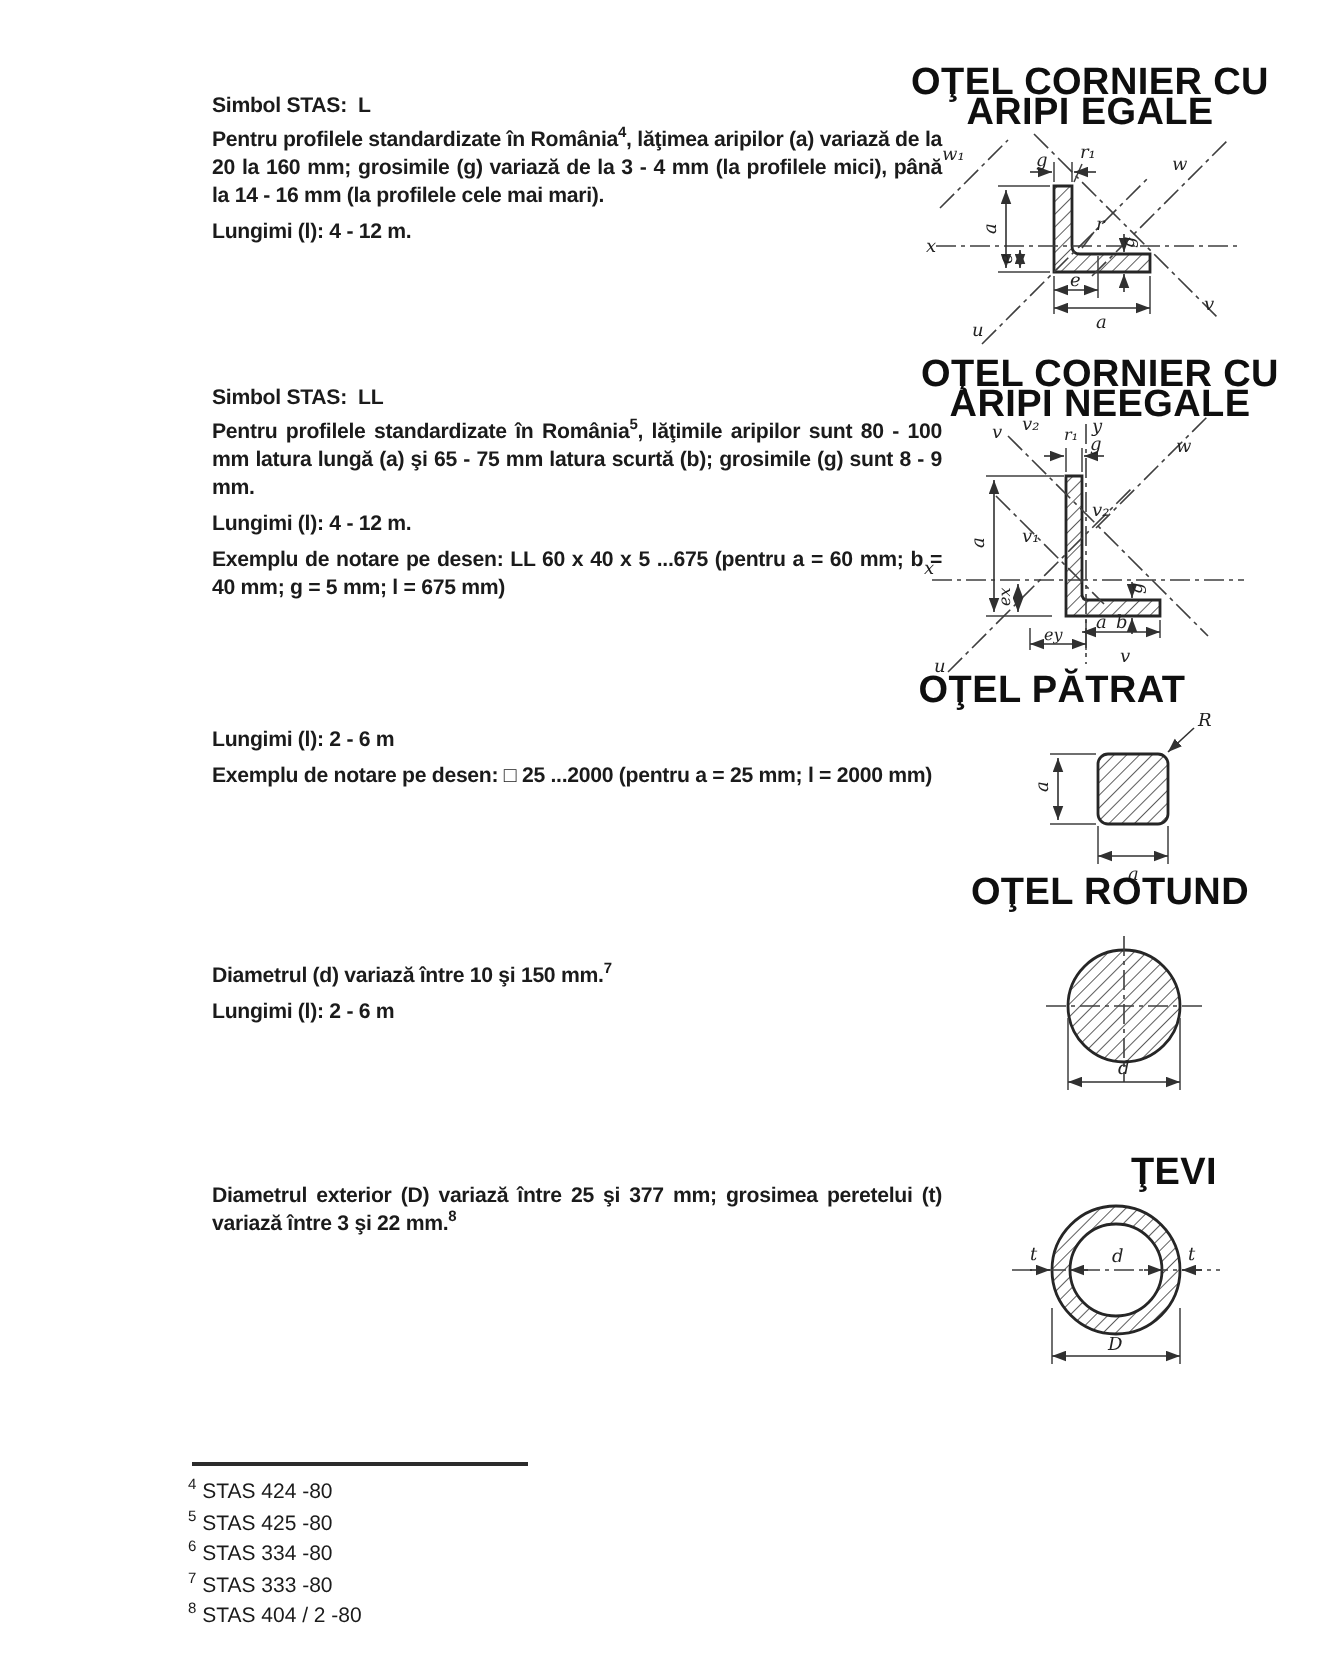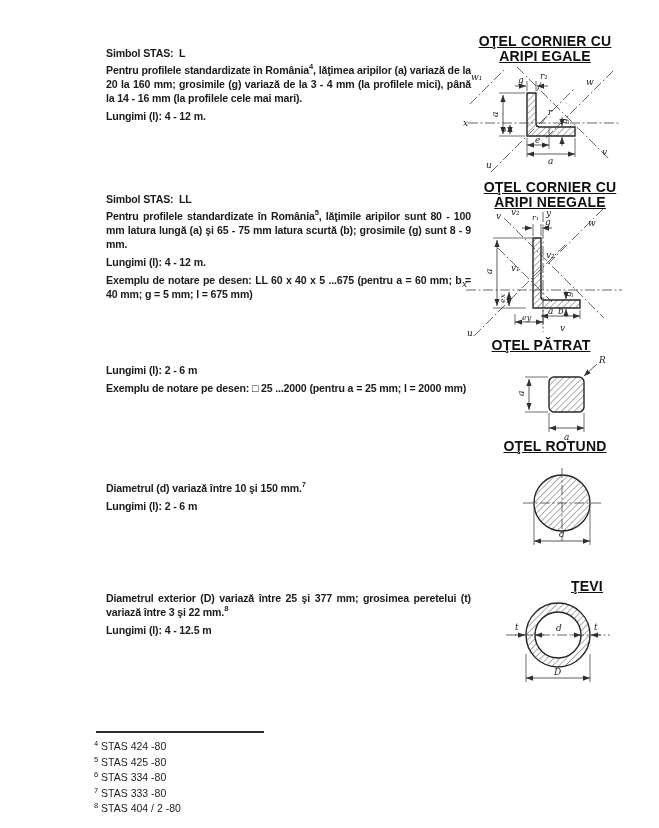--- a/index.html
+++ b/index.html
@@ -4,22 +4,22 @@
 <style>
   html,body{margin:0;padding:0;background:#ffffff;}
   body{width:659px;height:828px;position:relative;overflow:hidden;
        font-family:"Liberation Sans",sans-serif;color:#1b1b1b;}
   .page{position:absolute;inset:0;background:#fff;}
   .sec{position:absolute;left:106px;width:365px;font-size:10.6px;line-height:14px;
        text-align:justify;letter-spacing:-0.15px;font-weight:bold;}
   .sec p{margin:0 0 4px 0;}
   .sec .sym{margin-bottom:3px;white-space:pre-wrap;text-align:left;}
   sup{font-size:7.5px;line-height:0;}
-  .rtitle{position:absolute;text-align:center;font-weight:700;font-size:14px;
-          line-height:15px;color:#0f0f0f;letter-spacing:.2px;text-decoration:underline;}
+  .rtitle{position:absolute;text-align:center;font-weight:700;font-size:19px;
+          line-height:15px;color:#0f0f0f;letter-spacing:.2px;}
   svg{position:absolute;overflow:visible;}
   .cl{stroke:#3f3f3f;stroke-width:.8;stroke-dasharray:10 2.5 2 2.5;fill:none;}
   .xl{stroke:#3f3f3f;stroke-width:.75;fill:none;}
   .dl{stroke:#303030;stroke-width:.8;fill:none;}
   .shape{stroke:#262626;stroke-width:1.4;}
   .lbl{font:italic 9px "DejaVu Serif",serif;fill:#222;}
   .fnrule{position:absolute;left:96px;top:731px;width:168px;height:1.6px;background:#2b2b2b;}
   .fnote{position:absolute;left:94px;top:741px;font-size:10.5px;line-height:11px;}
   .fnote div{margin-bottom:4.5px;}
 </style>
@@ -163,21 +163,21 @@
     <text class="lbl" x="60" y="116" style="font-size:8px">ey</text>
     <text class="lbl" x="86" y="110">a</text>
     <text class="lbl" x="96" y="110">b</text>
     <text class="lbl" transform="rotate(-90 109 93)" x="109" y="93">g</text>
   </svg>
 
   <div class="sec" style="top:363px">
     <p>Lungimi (l): 2 - 6 m</p>
     <p>Exemplu de notare pe desen: □ 25 ...2000 (pentru a = 25 mm; l = 2000 mm)</p>
   </div>
-  <div class="rtitle" style="top:338px;left:448px;width:186px">
+  <div class="rtitle" style="top:338px;left:433px;width:186px">
     <div>OŢEL PĂTRAT</div>
   </div>
 
   <svg style="left:495px;top:350px" width="140" height="100" viewBox="0 0 140 100">
     <defs>
       <pattern id="h3" patternUnits="userSpaceOnUse" width="4.5" height="4.5" patternTransform="rotate(45)">
         <rect width="4.5" height="4.5" fill="#fff"></rect>
         <line x1="0" y1="0" x2="0" y2="4.5" stroke="#4a4a4a" stroke-width="0.9"></line>
       </pattern>
       <marker id="a3e" viewBox="0 0 8 6" markerWidth="7" markerHeight="5.5" refX="8" refY="3" orient="auto" markerUnits="userSpaceOnUse">
@@ -235,21 +235,20 @@
       <line class="xl" x1="95" y1="44" x2="95" y2="80"></line>
     </g>
     <g>
       <line class="dl" x1="39" y1="76" x2="95" y2="76" marker-start="url(#a4s)" marker-end="url(#a4e)"></line>
     </g>
     <text class="lbl" x="64" y="72">d</text>
   </svg>
 
   <div class="sec" style="top:591px">
     <p><span>Diametrul exterior (D) variază între 25 şi 377 mm; grosimea peretelui (t) variază între 3 şi 22 mm.</span><sup>8</sup><span></span></p>
-    <p>Lungimi (l): 4 - 12.5 m</p>
   </div>
   <div class="rtitle" style="top:579px;left:527px;width:120px">
     <div>ŢEVI</div>
   </div>
 
   <svg style="left:488px;top:596px" width="155" height="112" viewBox="0 0 155 112">
     <defs>
       <pattern id="h5" patternUnits="userSpaceOnUse" width="4.5" height="4.5" patternTransform="rotate(45)">
         <rect width="4.5" height="4.5" fill="#fff"></rect>
         <line x1="0" y1="0" x2="0" y2="4.5" stroke="#4a4a4a" stroke-width="0.9"></line>

